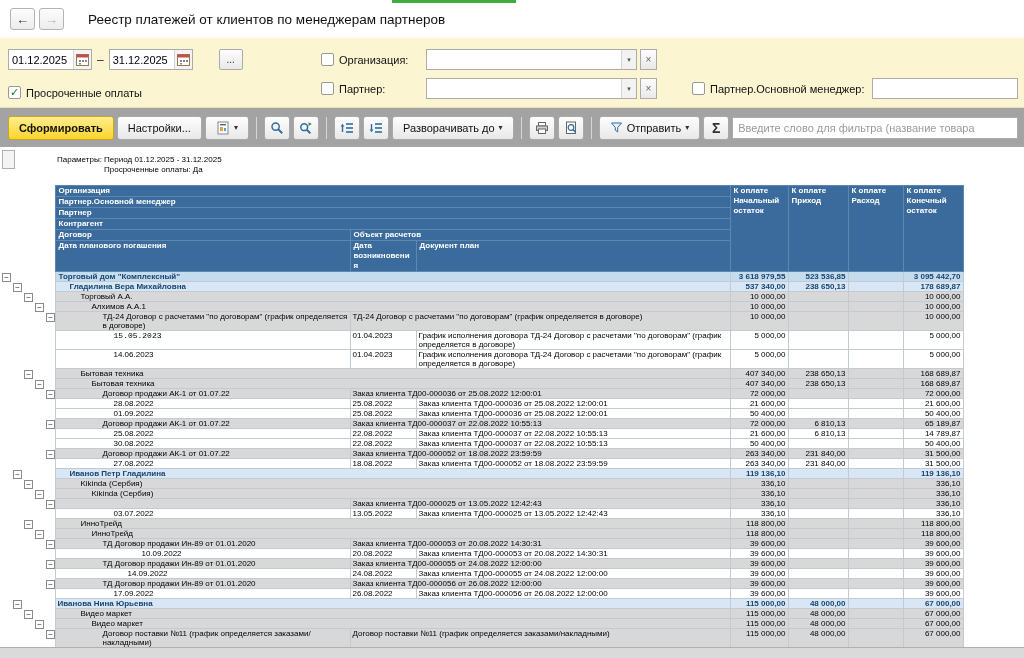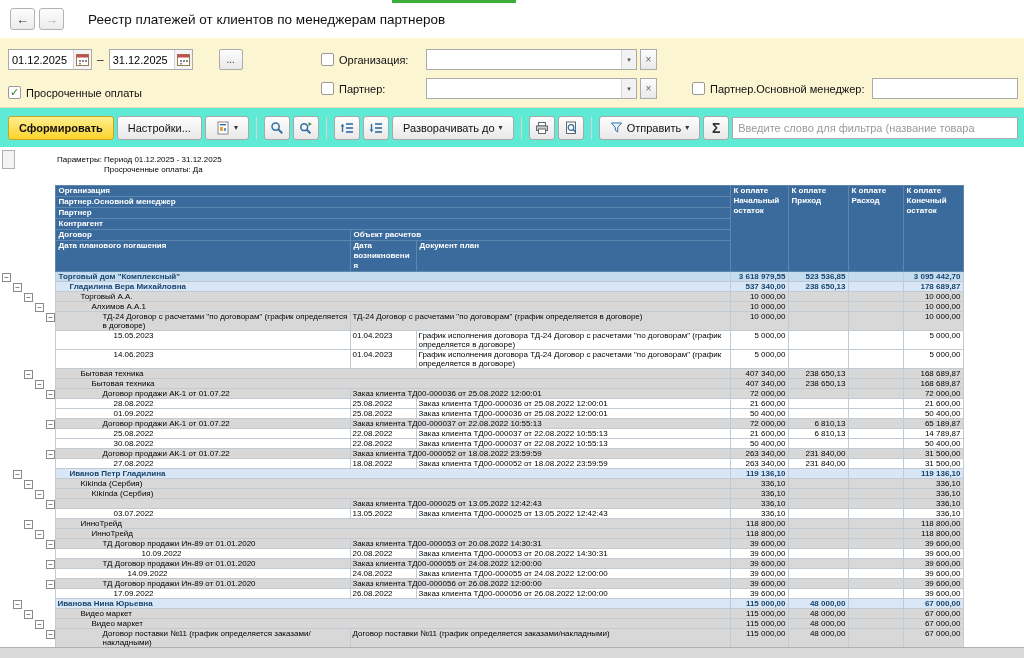--- a/index.html
+++ b/index.html
@@ -38,21 +38,21 @@
   .combo { display:flex; flex:1; height:21px; border:1px solid #ABABAB; background:#fff; align-items:center; min-width:0; }
   .combo-input { flex:1; border:none; outline:none; height:19px; font-size:11px; padding:0 3px; min-width:0; }
   .combo-arrow { width:15px; height:19px; display:flex; align-items:center; justify-content:center;
     font-size:7px; color:#555; border-left:1px solid #D5D5D5; background:#F2F2F2; flex:none; }
   .x-btn { width:17px; height:21px; border:1px solid #ABABAB; background:linear-gradient(#FDFDFD,#E9E9E9);
     margin-left:3px; font-size:10px; color:#666; display:flex; align-items:center; justify-content:center; flex:none; }
   .f-input { flex:1; height:21px; border:1px solid #ABABAB; font-size:11px; padding:0 3px;
     min-width:0; margin-right:-2px; outline:none; }
 
   
-  .toolbar { height:39px; display:flex; align-items:center; padding:0 8px; background:#5eead4; gap:3px; }
+  .toolbar { height:39px; display:flex; align-items:center; padding:0 8px; background:#a3a3a3; gap:3px; }
   .btn { height:24px; border:1px solid #A9A9A9; border-radius:3px; background:linear-gradient(#FEFEFE,#E8E8E8);
     font-size:11px; padding:0 10px; display:flex; align-items:center; gap:4px; color:#111; white-space:nowrap; }
   .btn-yellow { background:linear-gradient(#FFEE8E,#FBD42C); border-color:#C9A61D; font-weight:bold; }
   .btn-icon { width:26px; padding:0; justify-content:center; }
   .tsep { width:1px; height:22px; background:#D6D6D6; margin:0 4px; flex:none; }
   .arrow { font-size:8px; color:#333; }
   .sum-glyph { font-size:14px; font-weight:bold; color:#333; }
   .filter-input { flex:1; height:22px; border:1px solid #ABABAB; font-size:11px; padding:0 5px;
     min-width:0; margin-right:-2px; outline:none; }
   .filter-input::placeholder { color:#9A9A9A; }
@@ -336,21 +336,21 @@
             </td>
             <td class="cc" style="padding-left: 47px;">ТД-24 Договор с расчетами "по договорам" (график определяется в договоре)</td>
             <td class="cc" colspan="2">ТД-24 Договор с расчетами "по договорам" (график определяется в договоре)</td>
             <td class="mc">10 000,00</td>
             <td class="mc"></td>
             <td class="mc"></td>
             <td class="mc">10 000,00</td>
           </tr>
           <tr class="r-detail">
             <td class="margin-cell"></td>
-            <td class="cc" style="padding-left: 58px;">15.05.2023</td>
+            <td class="cc" style="padding-left: 58px; font-family: Liberation Mono, monospace;">15.05.2023</td>
             <td class="cc">01.04.2023</td>
             <td class="cc">График исполнения договора ТД-24 Договор с расчетами "по договорам" (график определяется в договоре)</td>
             <td class="mc">5 000,00</td>
             <td class="mc"></td>
             <td class="mc"></td>
             <td class="mc">5 000,00</td>
           </tr>
           <tr class="r-detail">
             <td class="margin-cell"></td>
             <td class="cc" style="padding-left: 58px;">14.06.2023</td>

